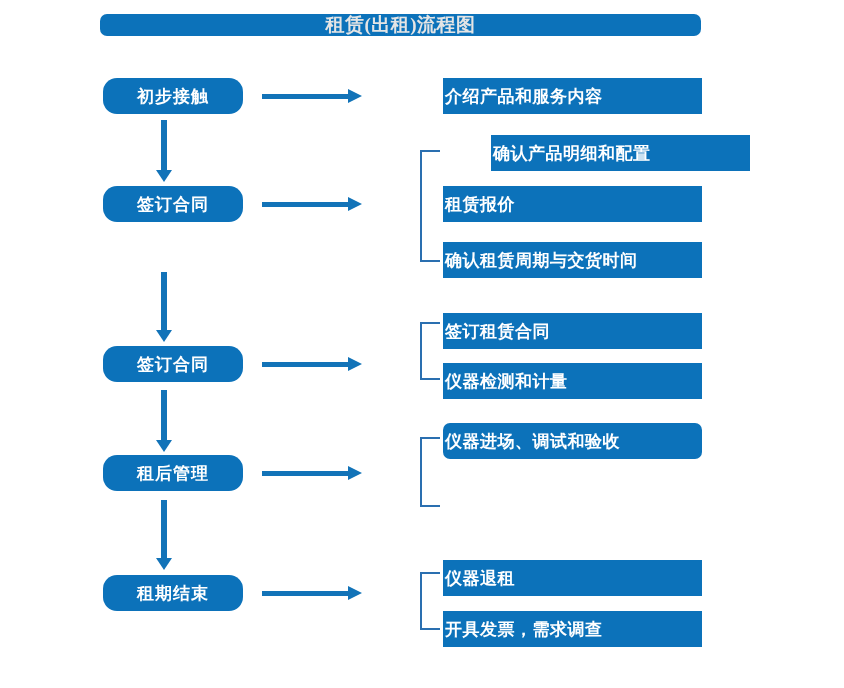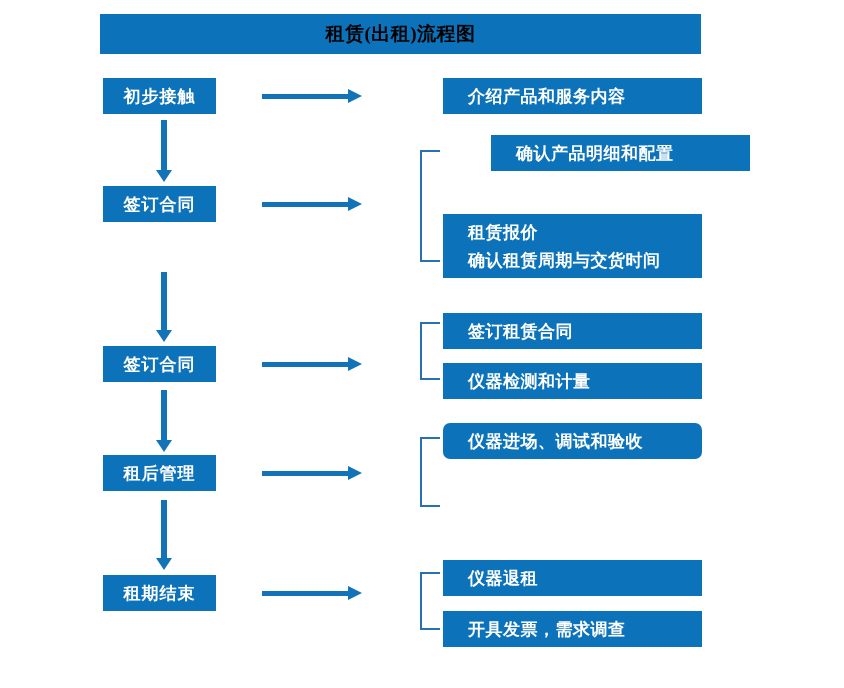--- a/index.html
+++ b/index.html
@@ -17,55 +17,57 @@
     height: 688px;
     background: #ffffff;
     overflow: hidden;
   }
   
   .title-bar {
     position: absolute;
     left: 100px;
     top: 14px;
     width: 601px;
-    height: 40px;
+    height: 22px;
     background: #0c72ba;
-    color: #000000;
+    color: #e5e5e5;
     font-size: 19px;
     font-weight: bold;
     display: flex;
     align-items: center;
     justify-content: center;
     letter-spacing: 0.5px;
+    border-radius: 7px;
   }
   
   .box {
     position: absolute;
     background: #0c72ba;
     color: #ffffff;
     font-weight: bold;
     display: flex;
     align-items: center;
     box-sizing: border-box;
   }
   .box.stage {
     left: 103px;
-    width: 113px;
+    width: 140px;
     height: 36px;
     font-size: 17px;
     justify-content: center;
     letter-spacing: 1px;
+    border-radius: 14px;
   }
   .box.detail {
     left: 443px;
     width: 259px;
     height: 36px;
     font-size: 17px;
     justify-content: flex-start;
-    padding-left: 25px;
+    padding-left: 2px;
     letter-spacing: 0.5px;
   }
   
   .arrow-h {
     position: absolute;
     height: 14px;
     width: 100px;
   }
   .arrow-h .shaft {
     position: absolute;
@@ -124,21 +126,21 @@
   <div class="title-bar">租赁(出租)流程图</div>
 
   <div class="box stage" style="top:78px;">初步接触</div>
   <div class="box stage" style="top:186px;">签订合同</div>
   <div class="box stage" style="top:346px;">签订合同</div>
   <div class="box stage" style="top:455px;">租后管理</div>
   <div class="box stage" style="top:575px;">租期结束</div>
 
   <div class="box detail" style="top:78px;">介绍产品和服务内容</div>
   <div class="box detail" style="top:135px;margin-left:48px;">确认产品明细和配置</div>
-  <div class="box detail" style="top:186px;margin-top:28px;">租赁报价</div>
+  <div class="box detail" style="top:186px;">租赁报价</div>
   <div class="box detail" style="top:242px;">确认租赁周期与交货时间</div>
   <div class="box detail" style="top:313px;">签订租赁合同</div>
   <div class="box detail" style="top:363px;">仪器检测和计量</div>
   <div class="box detail" style="top:423px;border-radius:7px;">仪器进场、调试和验收</div>
   <div class="box detail" style="top:560px;">仪器退租</div>
   <div class="box detail" style="top:611px;">开具发票，需求调查</div>
 
   <div class="arrow-h" style="left:262px; top:89px;">
     <div class="shaft"></div>
     <div class="head"></div>

